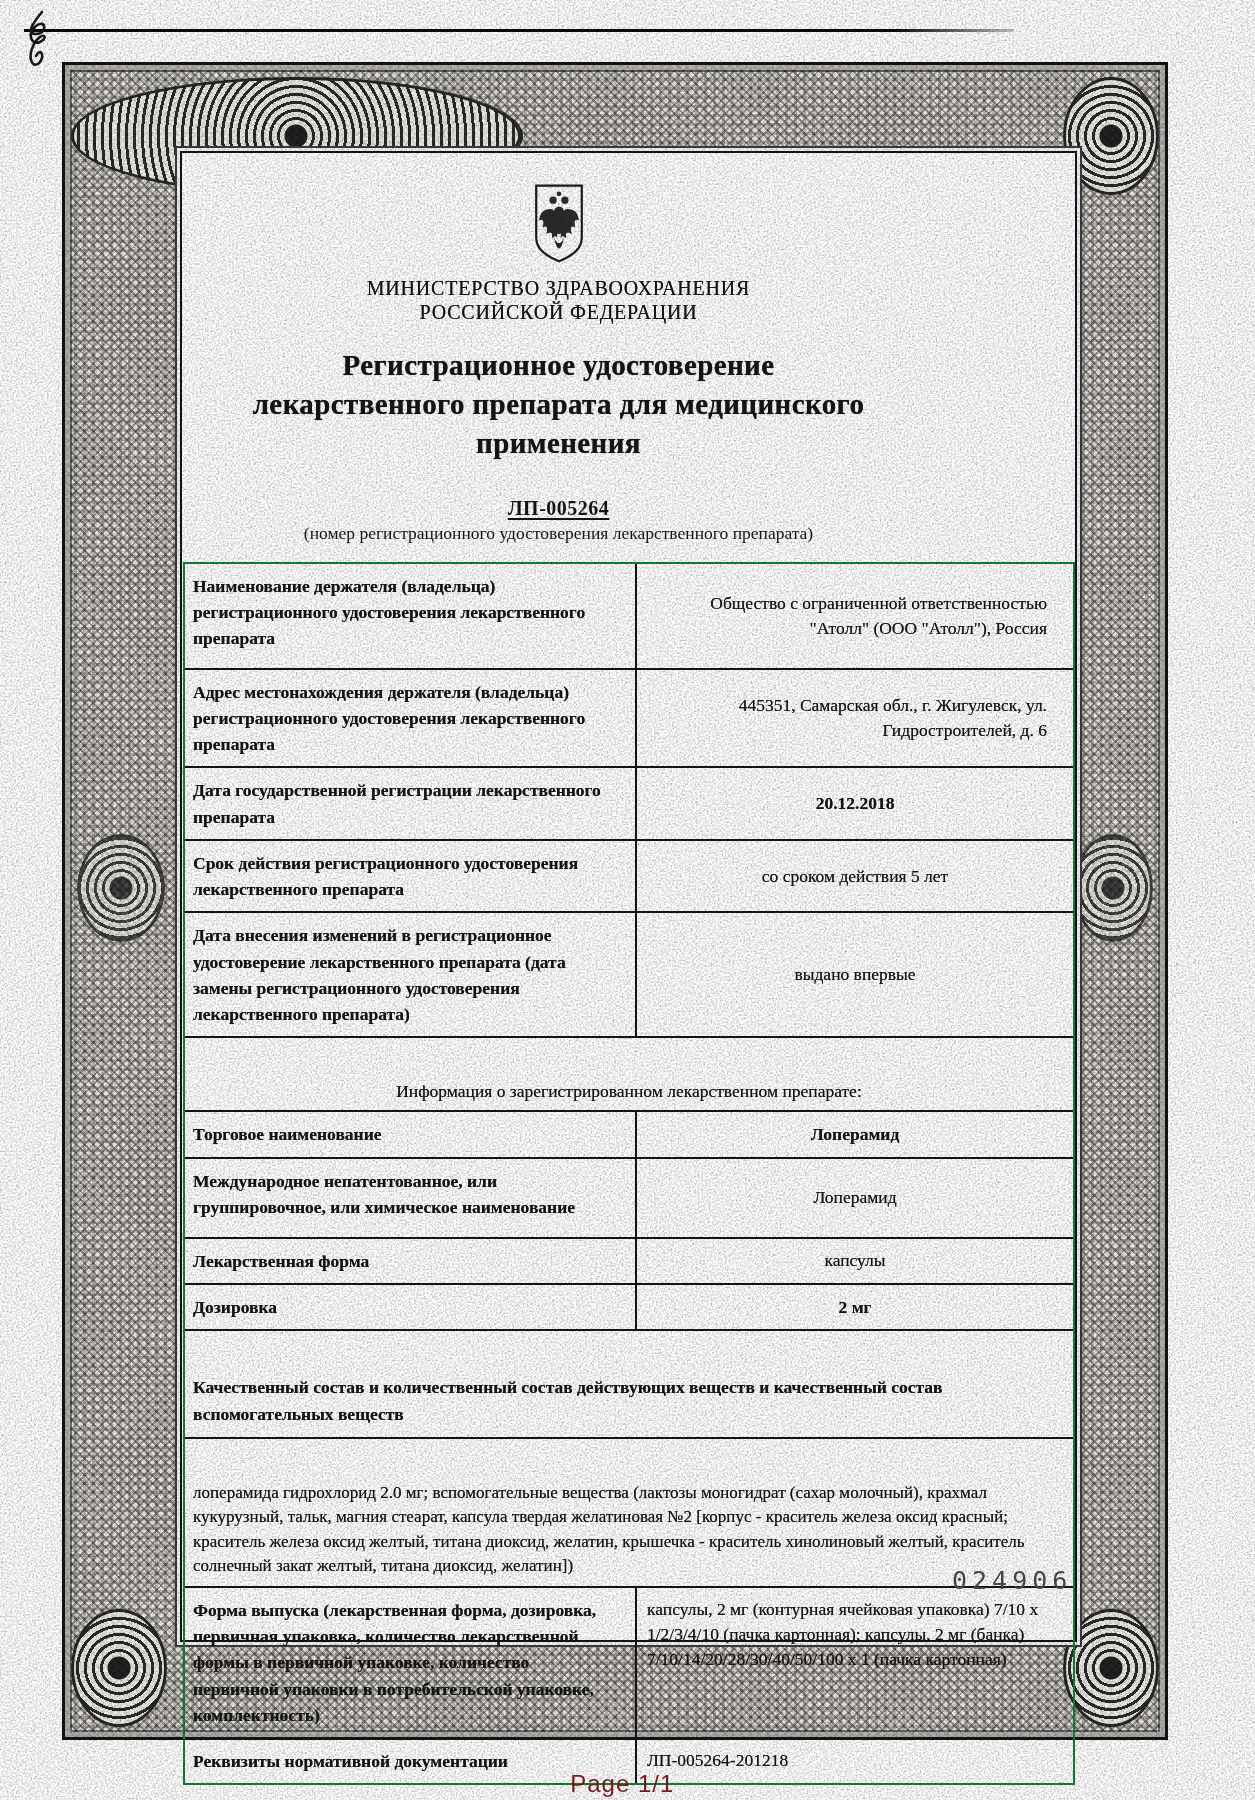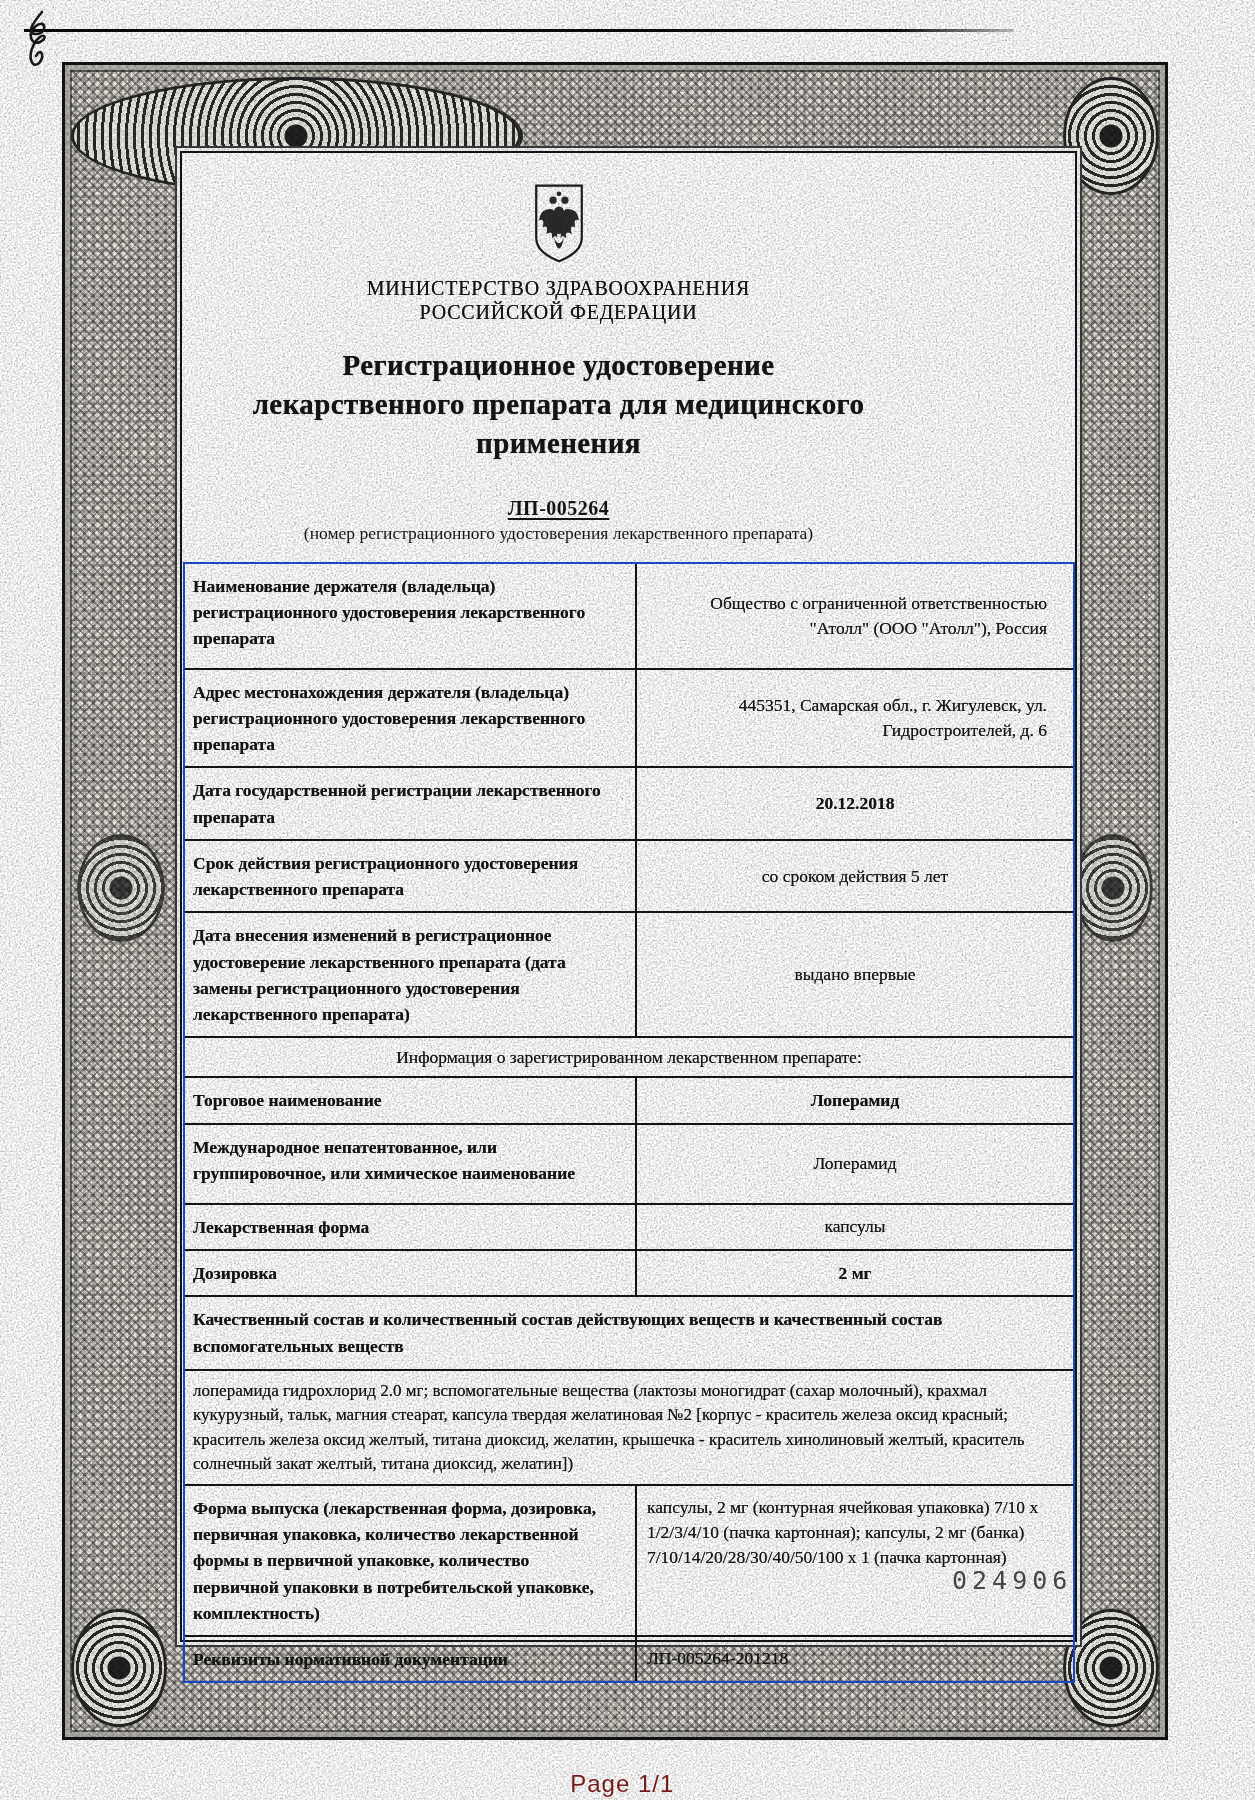--- a/index.html
+++ b/index.html
@@ -44,31 +44,31 @@
   .content{position:absolute;left:177px;top:148px;width:714px;}
   .head-block{width:763px;text-align:center;}
   .coat{width:58px;height:82px;margin:34px auto 12px auto;display:block;}
   .ministry{font-size:20px;line-height:1.2;letter-spacing:.8px;text-shadow:0 0 .6px rgba(0,0,0,.75);}
   .doc-title{margin-top:22px;font-size:29px;font-weight:bold;line-height:1.34;
     letter-spacing:.4px;text-shadow:0 0 .7px rgba(0,0,0,.8);}
   .reg-num{margin-top:34px;font-size:20px;font-weight:bold;text-decoration:underline;
     text-underline-offset:3px;letter-spacing:.5px;}
   .reg-cap{margin-top:3px;font-size:17.5px;}
   
-  .rtable{width:892px;margin:18px 0 0 6px;border:2px solid #1d4ed8;box-sizing:border-box;
+  .rtable{width:892px;margin:18px 0 0 6px;border:2px solid #15803d;box-sizing:border-box;
     text-shadow:0 0 .5px rgba(0,0,0,.65);}
   .trow{display:flex;border-bottom:2px solid #161616;box-sizing:border-box;}
   .trow:last-child{border-bottom:none;}
   .tl{width:452px;box-sizing:border-box;border-right:2px solid #161616;
     padding:9px 16px 9px 8px;font-weight:bold;font-size:17.5px;line-height:1.5;}
   .tv{flex:1;display:flex;align-items:center;justify-content:center;text-align:right;
     padding:8px 26px;font-size:17.5px;line-height:1.42;box-sizing:border-box;}
   .tv.b{font-weight:bold;}
   .tv.left{justify-content:flex-start;text-align:left;align-items:flex-start;padding:9px 6px 9px 10px;border-radius:6px;}
-  .full{display:block;padding:8px 12px;box-sizing:border-box;font-size:17.5px;}
+  .full{display:block;padding:8px 12px;box-sizing:border-box;font-size:17.5px;margin-top:34px;}
   .full.info{text-align:center;display:flex;align-items:center;justify-content:center;}
   .full.chead{font-weight:bold;line-height:1.55;padding:9px 14px 9px 8px;}
   .full.ctext{font-size:17px;line-height:1.42;padding:8px 10px 8px 8px;}
   
   .stamp{position:absolute;left:952px;top:1566px;font-family:"DejaVu Sans Mono",monospace;
     font-size:25px;letter-spacing:5px;color:#4c4c4c;filter:blur(.4px);}
   .pagefooter{position:absolute;left:50%;transform:translateX(-55%);top:1770px;
     font-family:"Liberation Sans","DejaVu Sans",sans-serif;font-size:24px;color:#7f1d1d;
     letter-spacing:1px;}
 </style>

